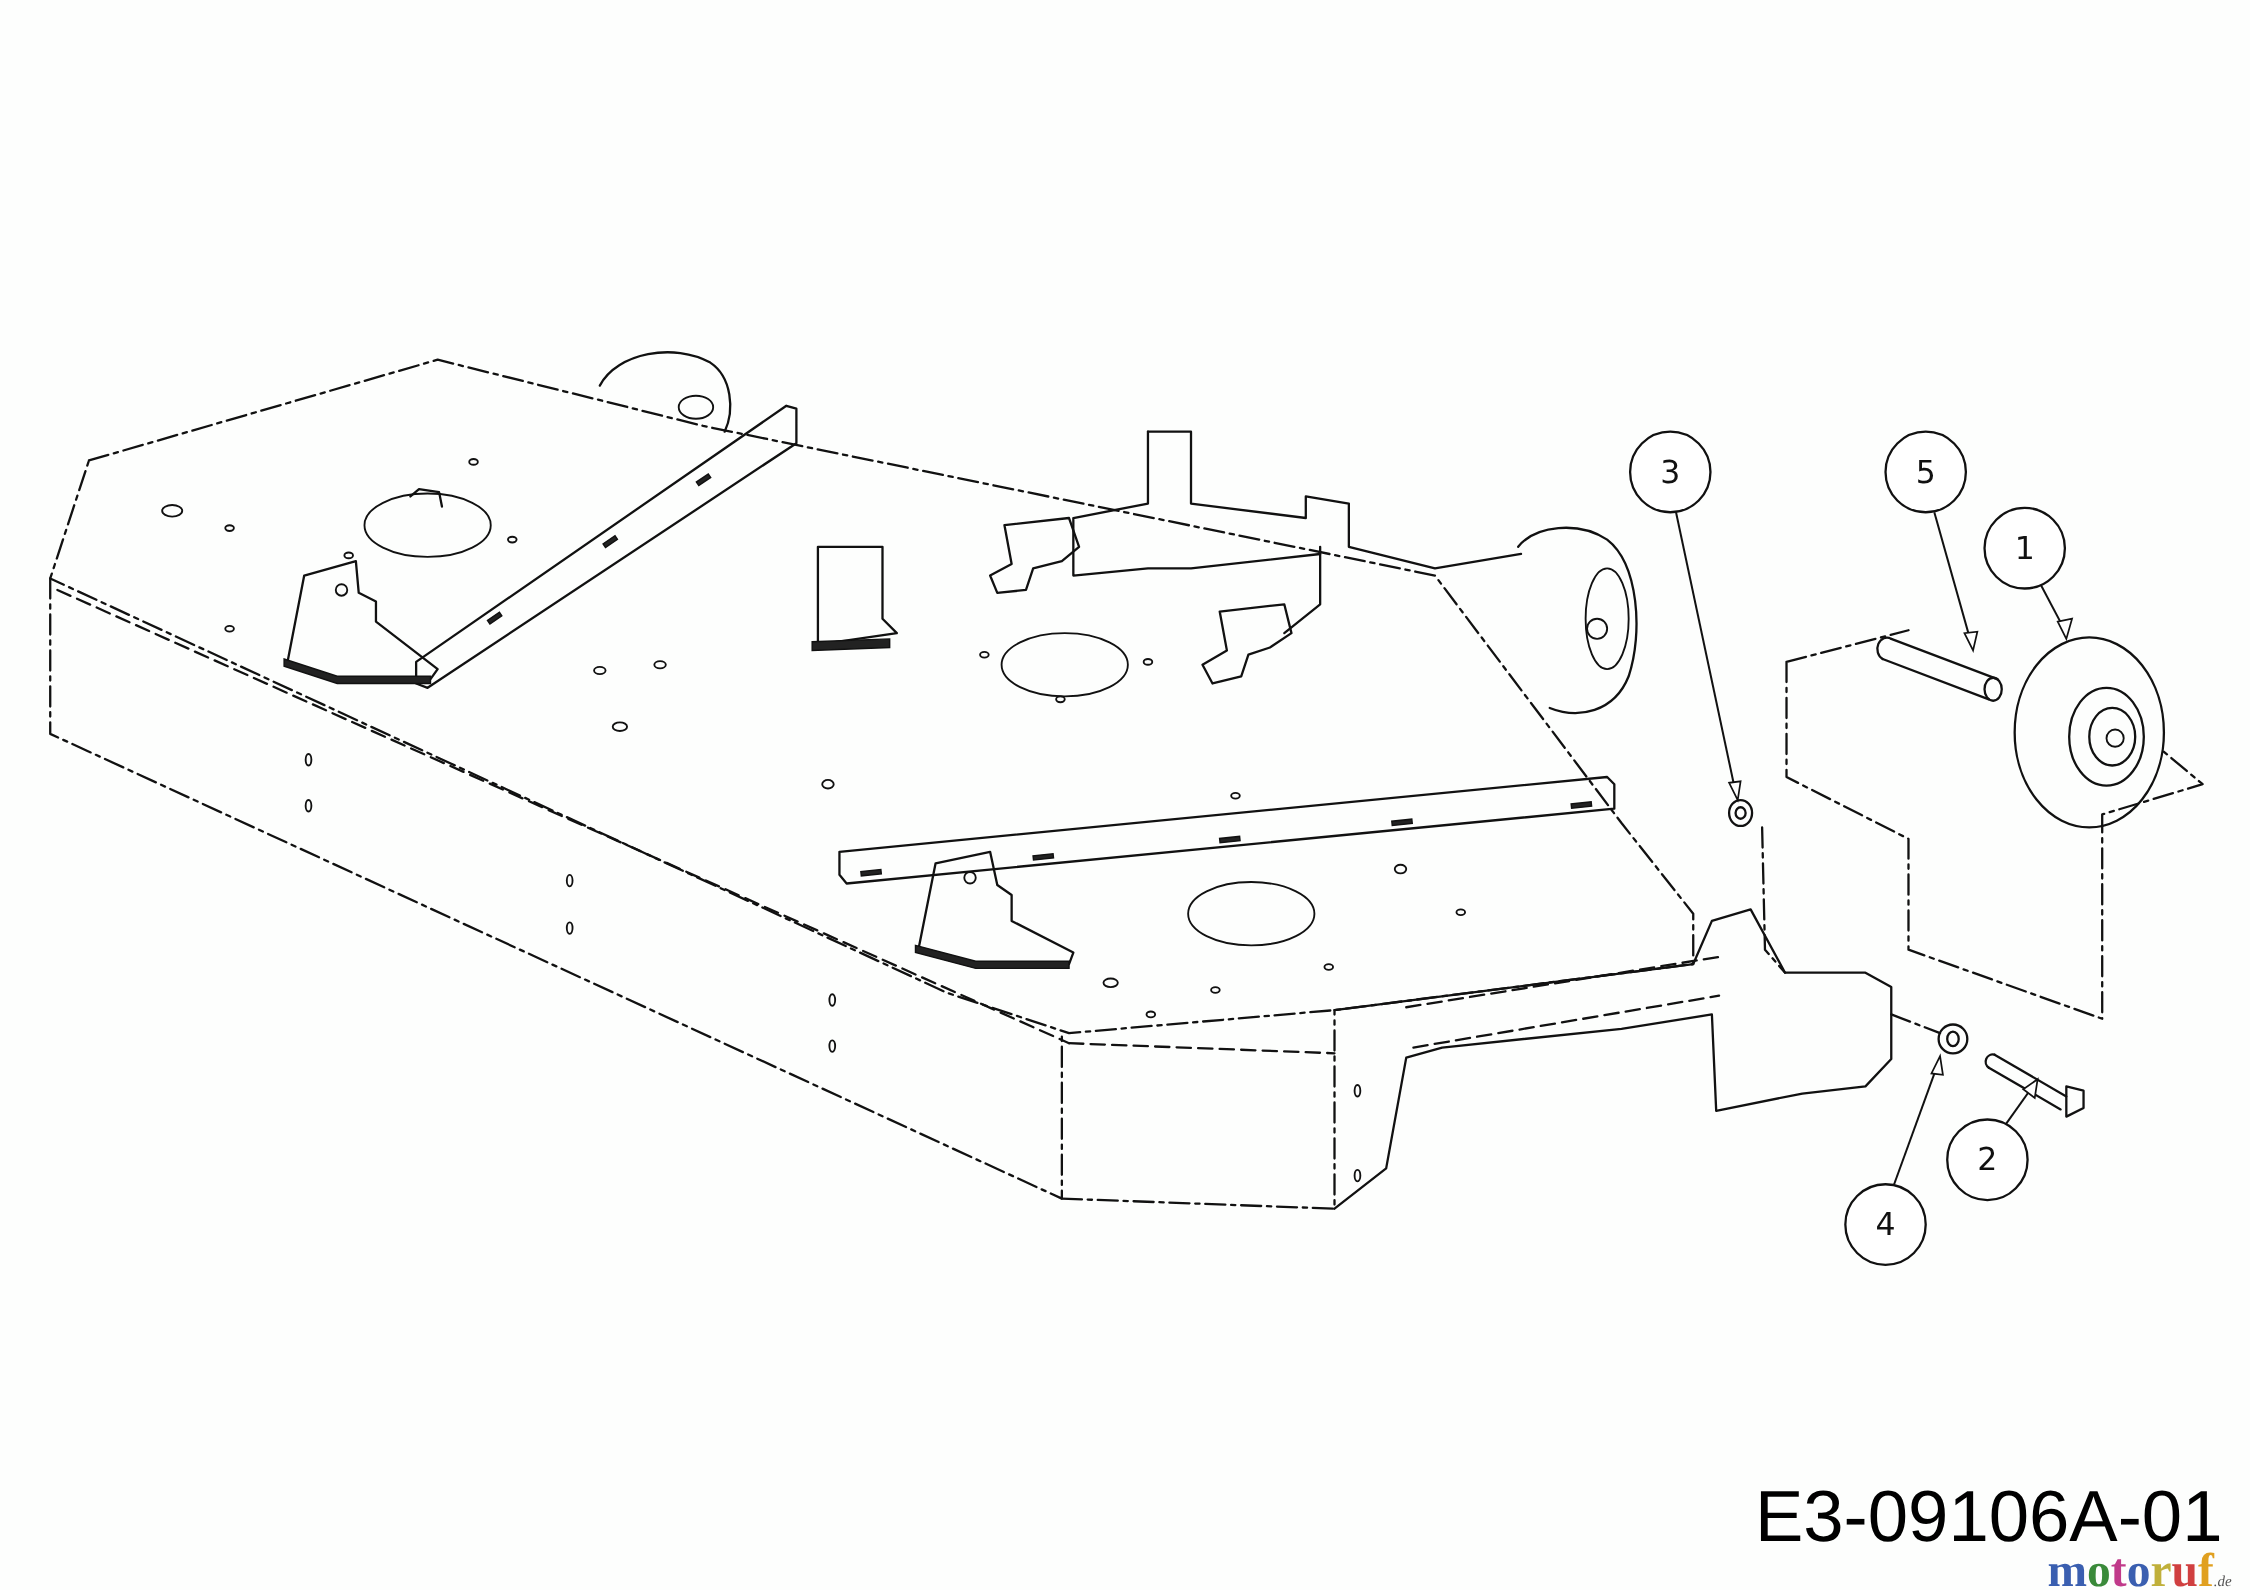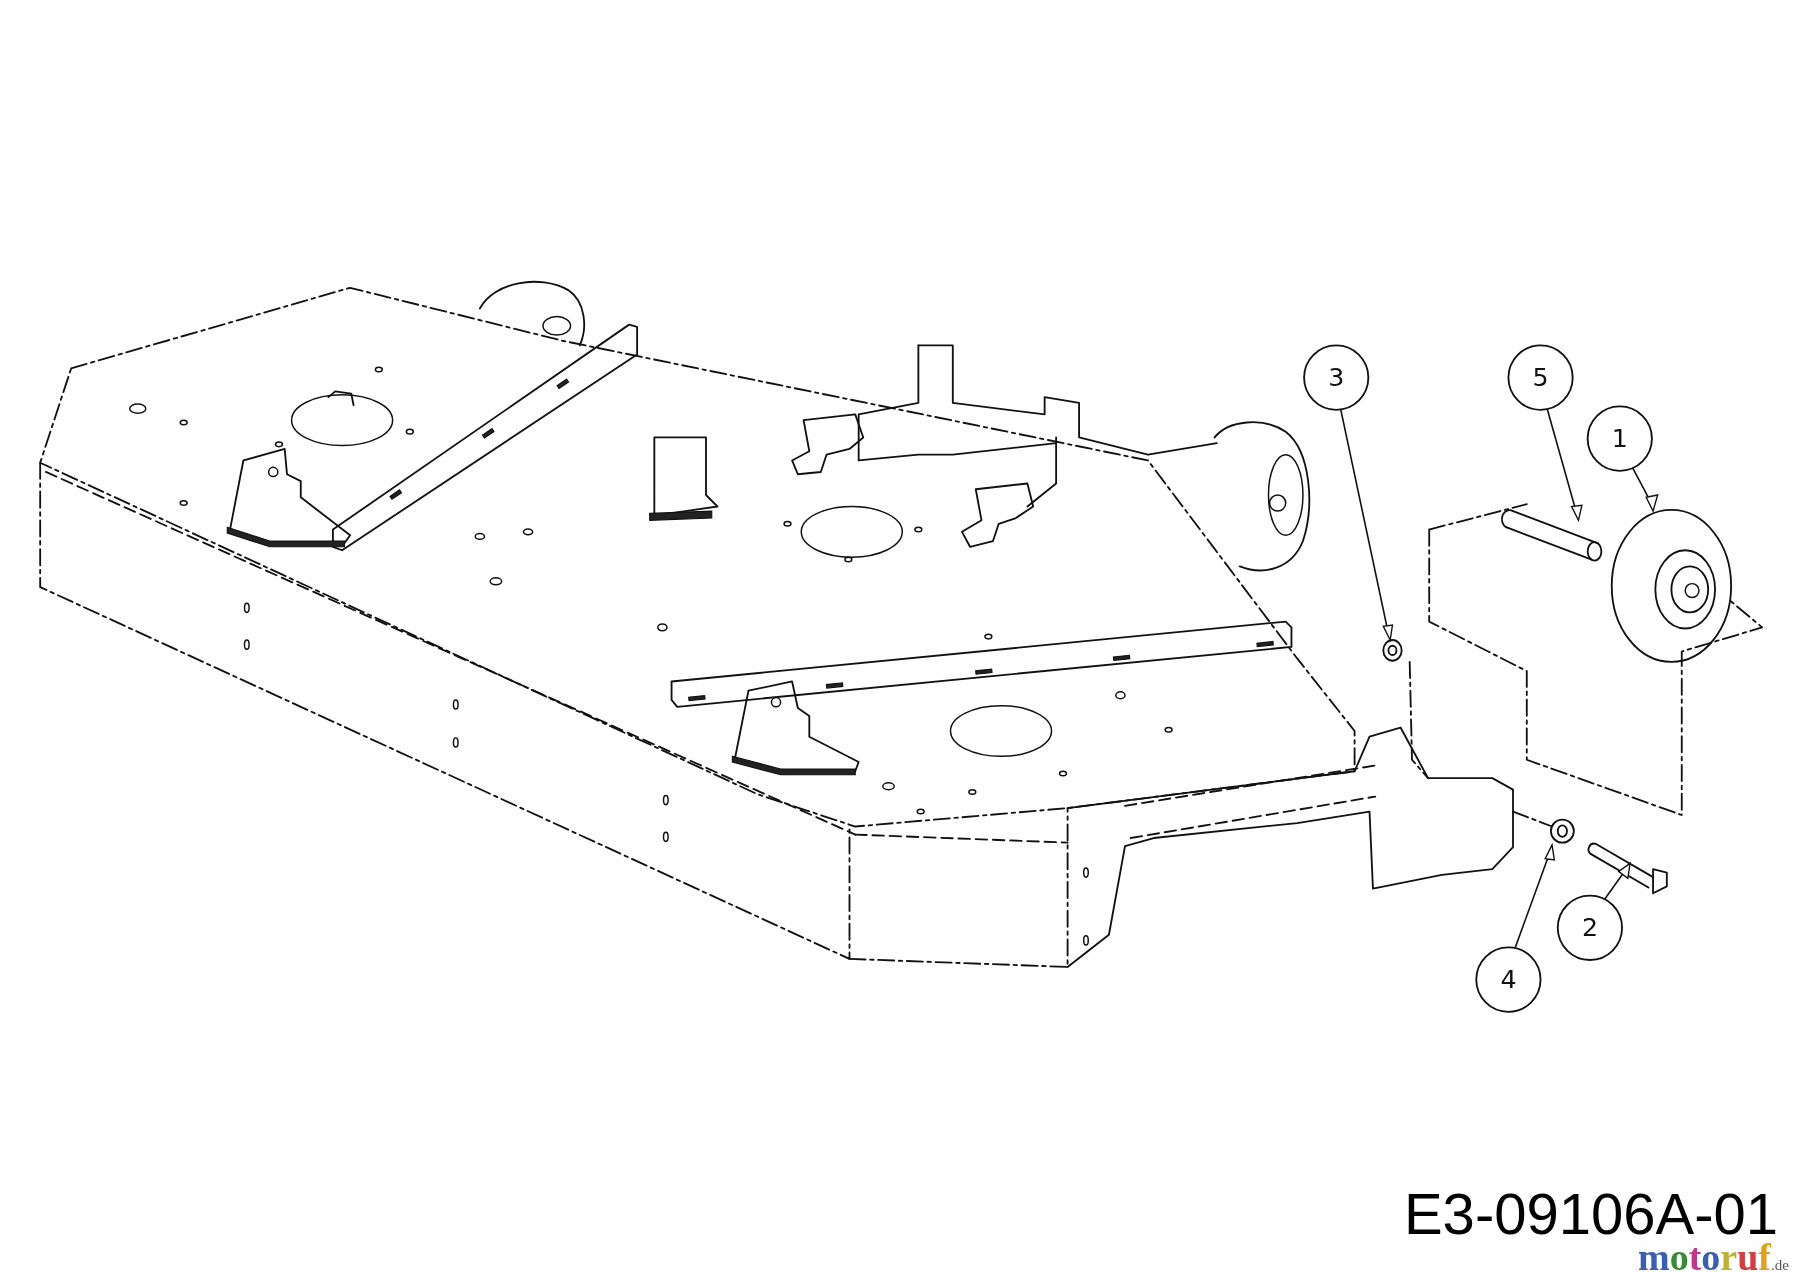--- a/index.html
+++ b/index.html
@@ -11,21 +11,21 @@
   .solid{stroke-dasharray:none;}
   .hole{fill:none;stroke:#111;stroke-width:1.3;}
   .dark{fill:#222;stroke:#111;stroke-width:1;}
   .callout circle{fill:#fff;stroke:#111;stroke-width:1.6;}
   .callout text{font-family:"DejaVu Sans",sans-serif;font-size:22px;fill:#111;text-anchor:middle;dominant-baseline:central;}
   .leader{stroke:#111;stroke-width:1.4;fill:none;}
   .arrowhead{fill:#fff;stroke:#111;stroke-width:1.2;}
   #code{position:absolute;right:22px;top:1180px;font-family:"Liberation Sans",sans-serif;font-size:58px;color:#000;letter-spacing:0px;}
   #watermark{position:absolute;left:1638px;top:1238px;font-family:"Liberation Serif",serif;font-size:38px;font-weight:bold;line-height:1;}
   #watermark span{display:inline-block;}
-  #watermark .tld{font-size:15px;color:#555;font-weight:normal;}
+  #watermark .tld{font-size:12px;color:#555;font-weight:normal;font-style:italic;}
 </style>
 </head>
 <body>
 
 <svg id="diagram" viewBox="0 0 1568 1105" preserveAspectRatio="none" xmlns="http://www.w3.org/2000/svg">
 
   <g>
 
     <path class="ln dash" d="M62,320 L305,250 L490,296 L1000,400 L1130,572 L1180,635 L1180,670 L930,702 L745,718 L660,690 L35,402 L62,320 Z"></path>
 

